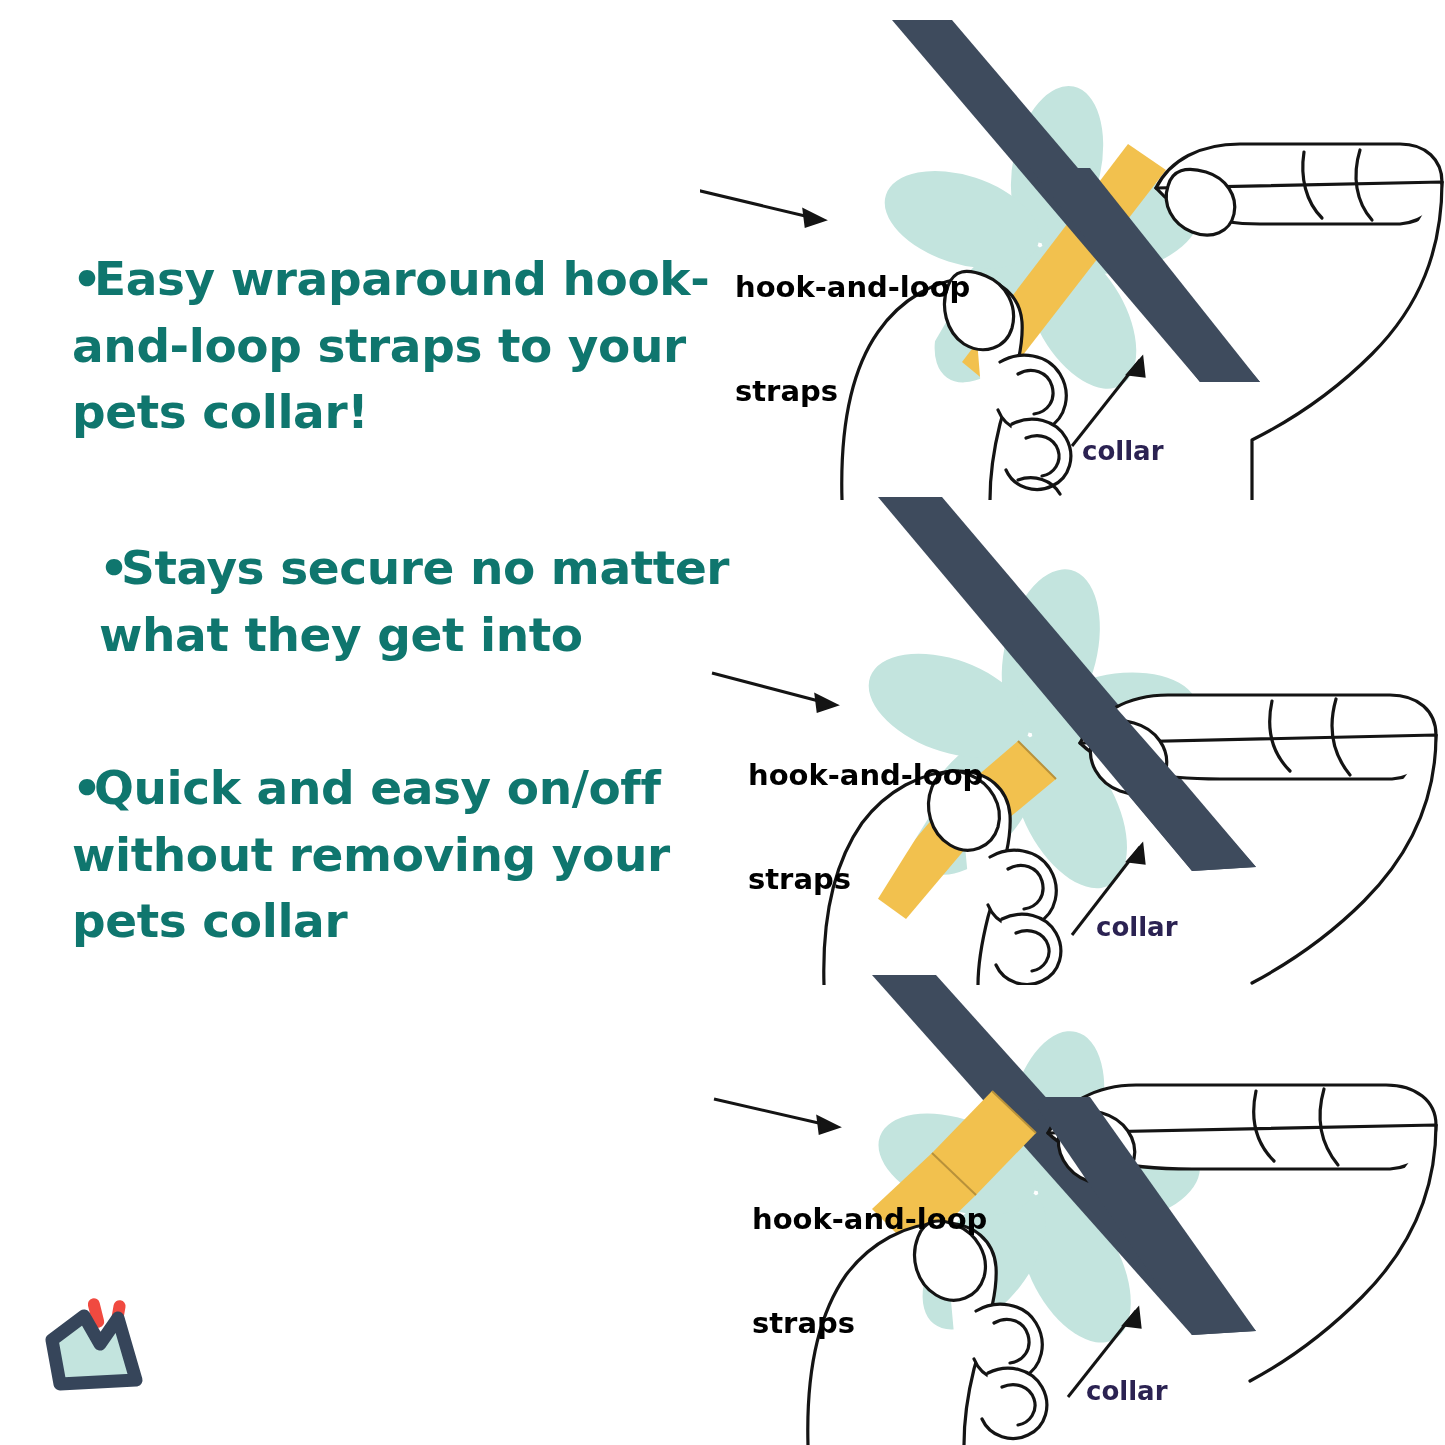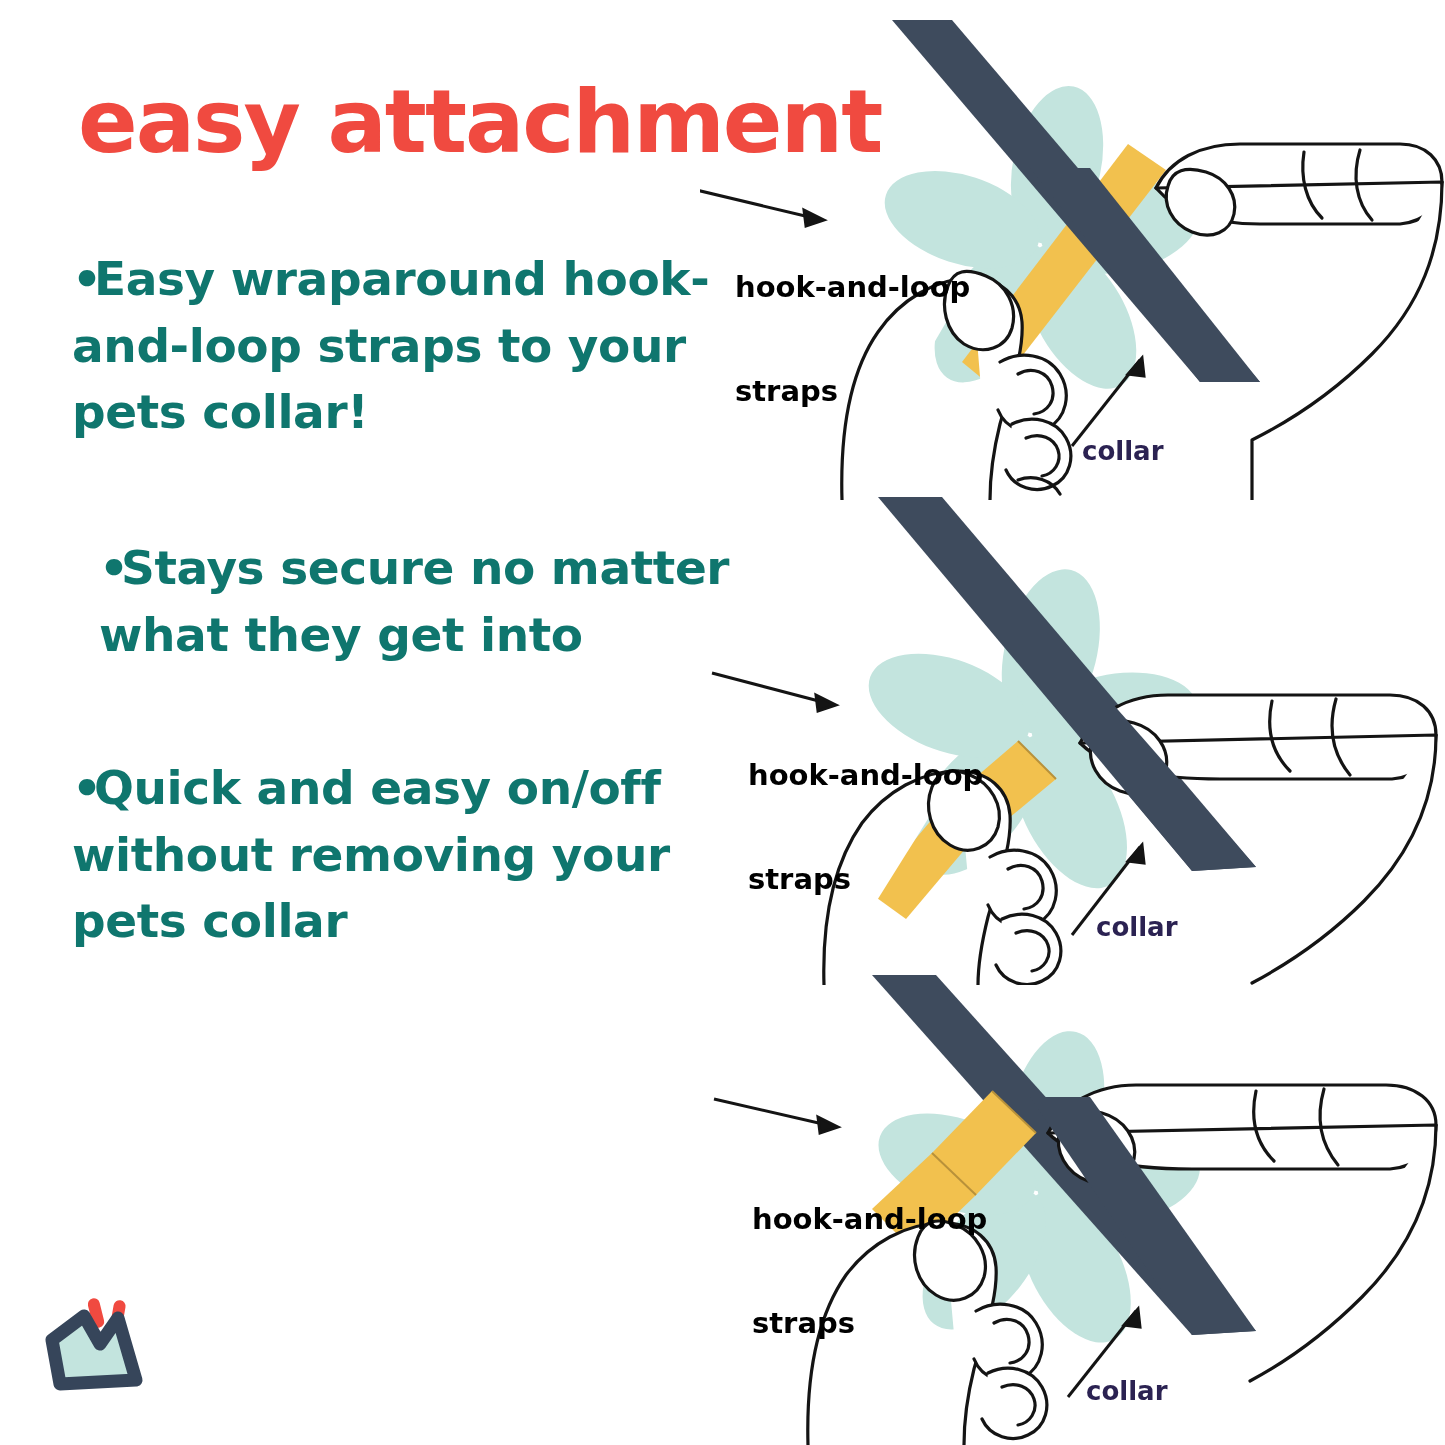--- a/index.html
+++ b/index.html
@@ -80,21 +80,20 @@
     font-size:26px;
   }
 </style>
 </head>
 <body>
 
 <div id="page">
 
   <div class="left-col">
 
-    <div class="headline">easy attachment</div>
 
     <div class="bullet b1">
       <span class="dot">•</span><span class="txt">Easy wraparound hook-and-loop straps to your pets collar!</span>
     </div>
 
     <div class="bullet b2">
       <span class="dot">•</span><span class="txt">Stays secure no matter what they get into</span>
     </div>
 
     <div class="bullet b3">

